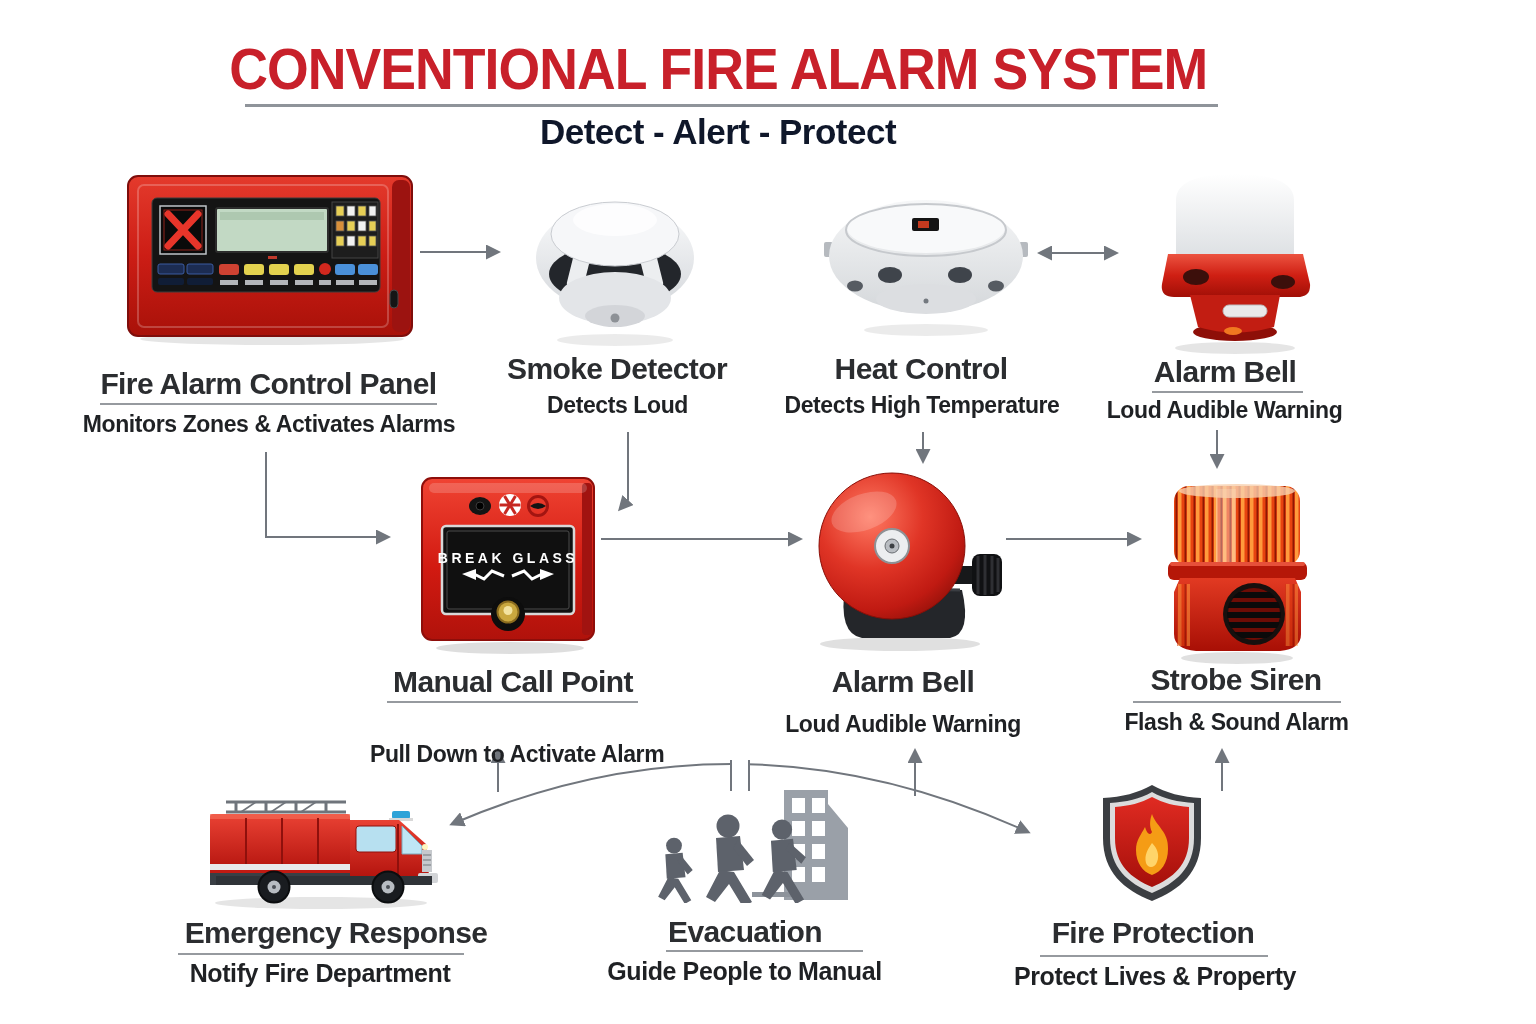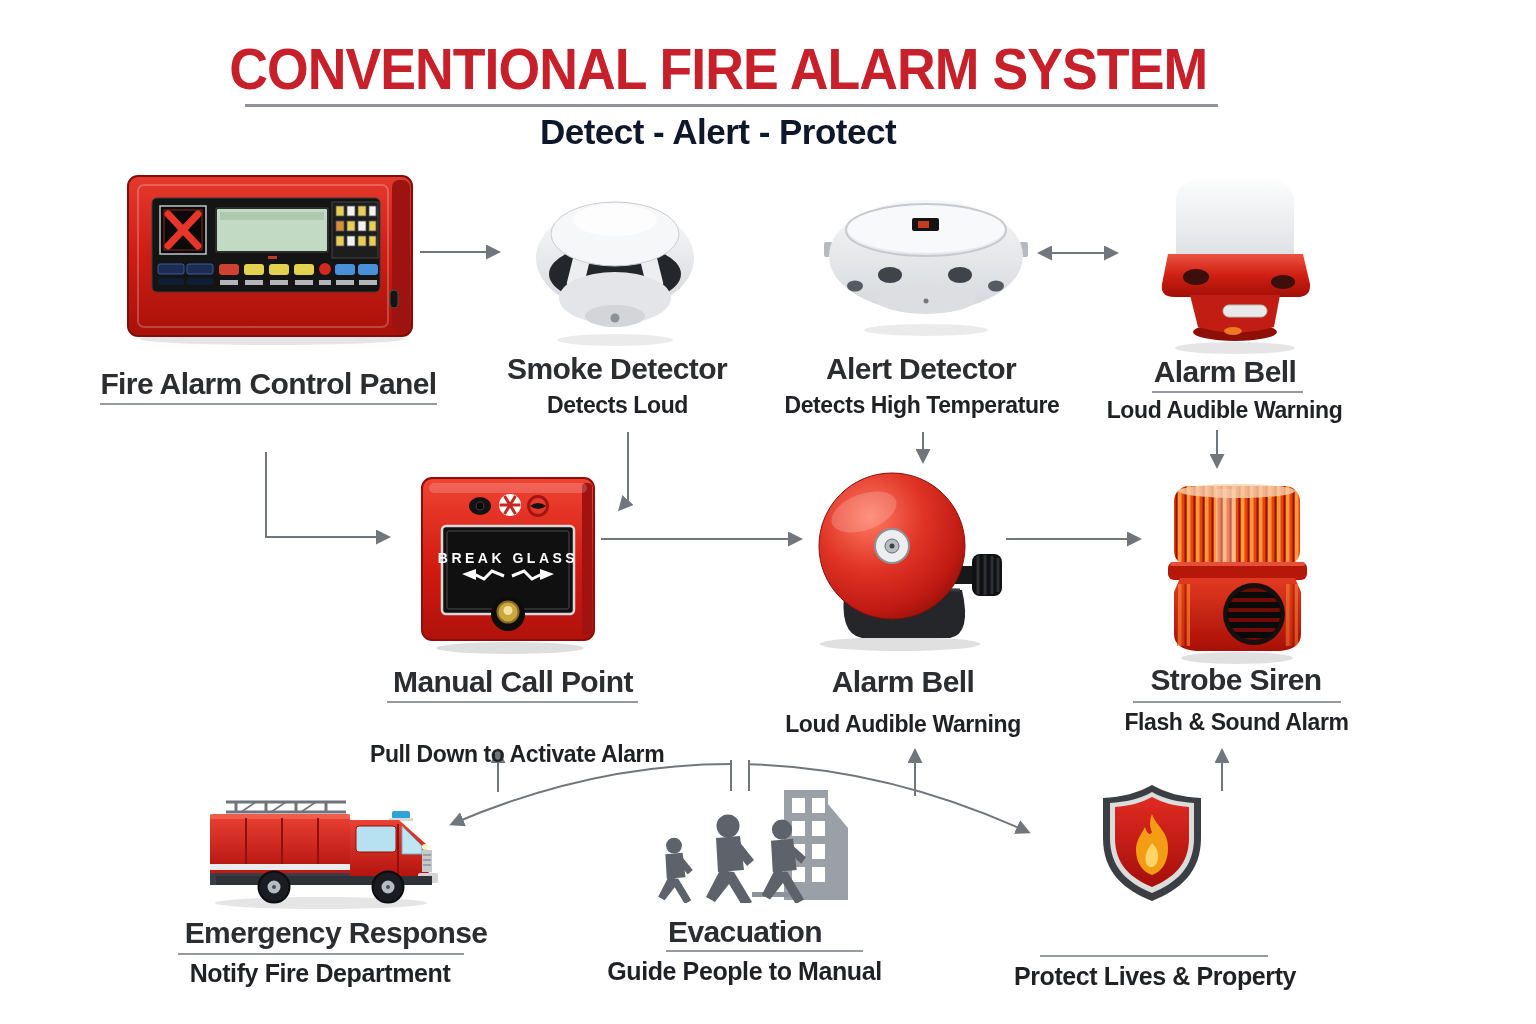--- a/index.html
+++ b/index.html
@@ -104,20 +104,21 @@
         <rect x="144" y="106" width="18" height="5"></rect>
         <rect x="169" y="106" width="18" height="5"></rect>
         <rect x="193" y="106" width="12" height="5"></rect>
         <rect x="210" y="106" width="18" height="5"></rect>
         <rect x="233" y="106" width="18" height="5"></rect>
     </g>
     <rect x="264" y="116" width="8" height="18" rx="4" fill="#151515" stroke="#4a4a4a"></rect>
   </svg>
   <div class="cap" style="left:96px;top:367px;width:345px;">Fire Alarm Control Panel</div>
   <div class="rule" style="left:100px;top:403px;width:337px;"></div>
+  <div class="desc" style="left:80px;top:411px;width:378px;">Monitors Zones &amp; Activates Alarms</div>
 
   <svg class="abs" style="left:520px;top:178px;" width="190" height="172" viewBox="0 0 190 172">
     <defs>
       <linearGradient id="sdG" x1="0" y1="0" x2="0" y2="1">
         <stop offset="0" stop-color="#fafbfc"></stop>
           <stop offset="1" stop-color="#d4d7db"></stop>
       </linearGradient>
     </defs>
     <ellipse cx="95" cy="162" rx="58" ry="6" fill="#000" opacity="0.08"></ellipse>
     <ellipse cx="95" cy="80" rx="79" ry="53" fill="url(#sdG)"></ellipse>
@@ -151,21 +152,21 @@
     <ellipse cx="102" cy="48" rx="80" ry="26" fill="none" stroke="#c6c9cd" stroke-width="2"></ellipse>
     <rect x="88" y="36" width="27" height="13" rx="2" fill="#141414"></rect>
     <rect x="94" y="39" width="11" height="7" fill="#c43a1f"></rect>
     <ellipse cx="66" cy="93" rx="12" ry="8" fill="#3f444b"></ellipse>
     <ellipse cx="136" cy="93" rx="12" ry="8" fill="#3f444b"></ellipse>
     <ellipse cx="31" cy="104" rx="8" ry="5.5" fill="#565b62"></ellipse>
     <ellipse cx="172" cy="104" rx="8" ry="5.5" fill="#565b62"></ellipse>
     <ellipse cx="102" cy="117" rx="50" ry="15" fill="#dcdee1"></ellipse>
     <circle cx="102" cy="119" r="2.5" fill="#74797f"></circle>
   </svg>
-  <div class="cap" style="left:790px;top:352px;width:262px;">Alert Detector</div>
+  <div class="cap" style="left:790px;top:352px;width:262px;">Heat Control</div>
   <div class="desc" style="left:776px;top:392px;width:292px;">Detects High Temperature</div>
 
   <svg class="abs" style="left:1138px;top:166px;" width="195" height="190" viewBox="0 0 195 190">
     <defs>
       <linearGradient id="btG1" x1="0" y1="0" x2="0" y2="1">
         <stop offset="0" stop-color="#ffffff"></stop>
           <stop offset="1" stop-color="#dde0e3"></stop>
       </linearGradient>
       <linearGradient id="btG2" x1="0" y1="0" x2="0" y2="1">
         <stop offset="0" stop-color="#ec5340"></stop>
@@ -396,16 +397,17 @@
         <stop offset="0" stop-color="#e02b22"></stop>
           <stop offset="1" stop-color="#a50f0a"></stop>
       </linearGradient>
     </defs>
     <path d="M54,3 C68,11 84,15 103,16 L103,56 C103,90 82,108 54,119 C26,108 5,90 5,56 L5,16 C24,15 40,11 54,3 Z" fill="#3b3e42"></path>
     <path d="M54,10 C66,17 80,20 96,21 L96,56 C96,86 78,101 54,111 C30,101 12,86 12,56 L12,21 C28,20 42,17 54,10 Z" fill="#dcdcdc"></path>
     <path d="M54,15 C65,21 77,24 91,25 L91,56 C91,83 75,96 54,105 C33,96 17,83 17,56 L17,25 C31,24 43,21 54,15 Z" fill="url(#fpG)"></path>
     <path d="M54,32 C58,44 71,50 70,67 C70,81 63,90 54,93 C45,90 38,81 38,68 C38,58 43,53 47,45 C49,52 52,54 54,50 C51,44 52,37 54,32 Z" fill="#f59c15"></path>
     <path d="M54,61 C59,66 62,73 59,80 C57,86 50,87 48,81 C46,73 50,67 54,61 Z" fill="#ffd469"></path>
   </svg>
+  <div class="cap big" style="left:1021px;top:916px;width:264px;">Fire Protection</div>
   <div class="rule" style="left:1040px;top:955px;width:228px;"></div>
   <div class="desc big" style="left:1011px;top:962px;width:288px;">Protect Lives &amp; Property</div>
 
 </div>
 
 </body></html>

